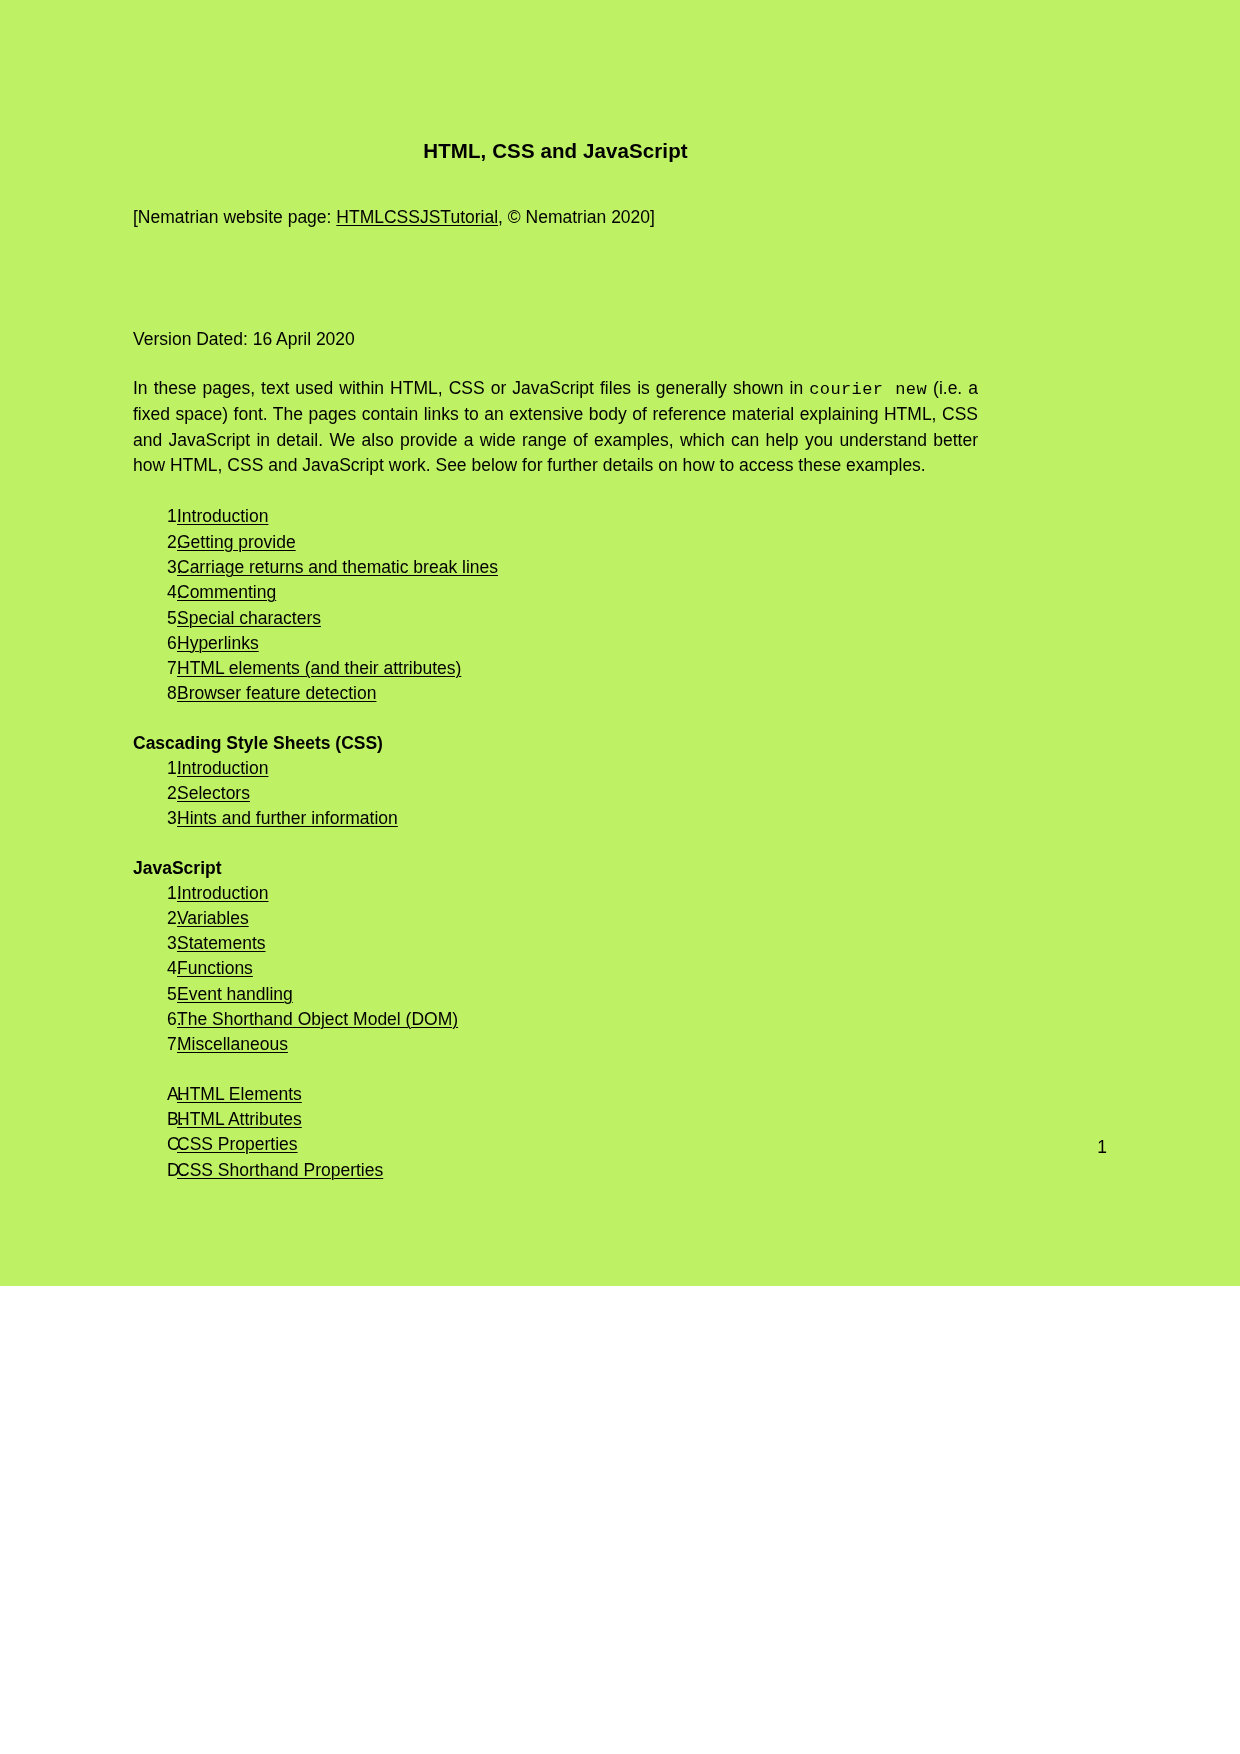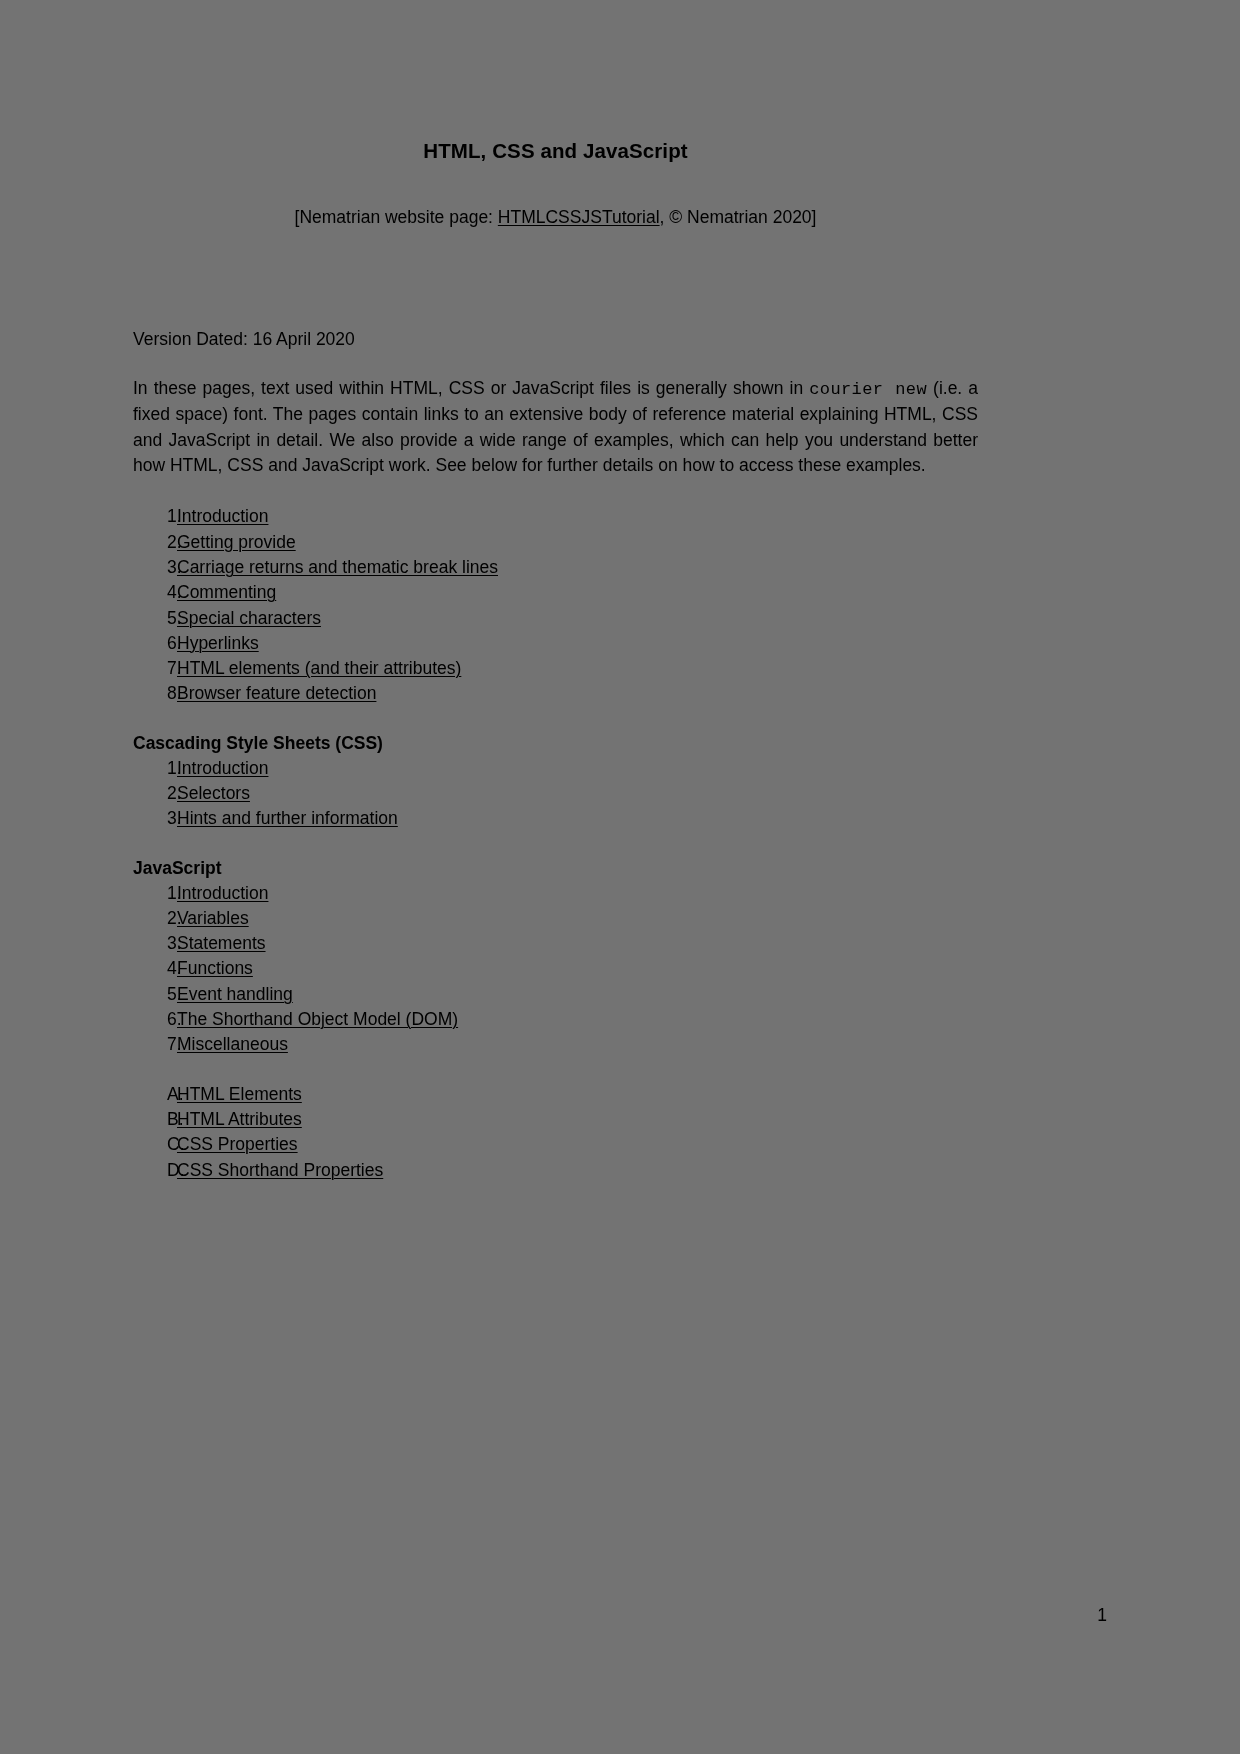--- a/index.html
+++ b/index.html
@@ -7,22 +7,22 @@
     padding: 0;
     background: #ffffff;
   }
   body {
     font-family: "Liberation Sans", sans-serif;
     color: #000000;
   }
   .page {
     position: relative;
     width: 1240px;
-    height: 1754px;
-    background: #737373;
+    height: 1286px;
+    background: #bef264;
     box-sizing: border-box;
     padding: 0;
     overflow: hidden;
   }
   .content {
     position: absolute;
     left: 133px;
     top: 0;
     width: 845px;
   }
@@ -31,21 +31,20 @@
   .doc-title {
     text-align: center;
     font-size: 20.5px;
     font-weight: bold;
     letter-spacing: 0.1px;
     margin: 0;
     padding-top: 138px;
     line-height: 1.25;
   }
   .doc-subtitle {
-    text-align: center;
     font-size: 17.5px;
     font-weight: normal;
     margin: 0;
     padding-top: 42px;
     line-height: 1.3;
   }
   .doc-version {
     text-align: left;
     font-size: 17.5px;
     margin: 0;

